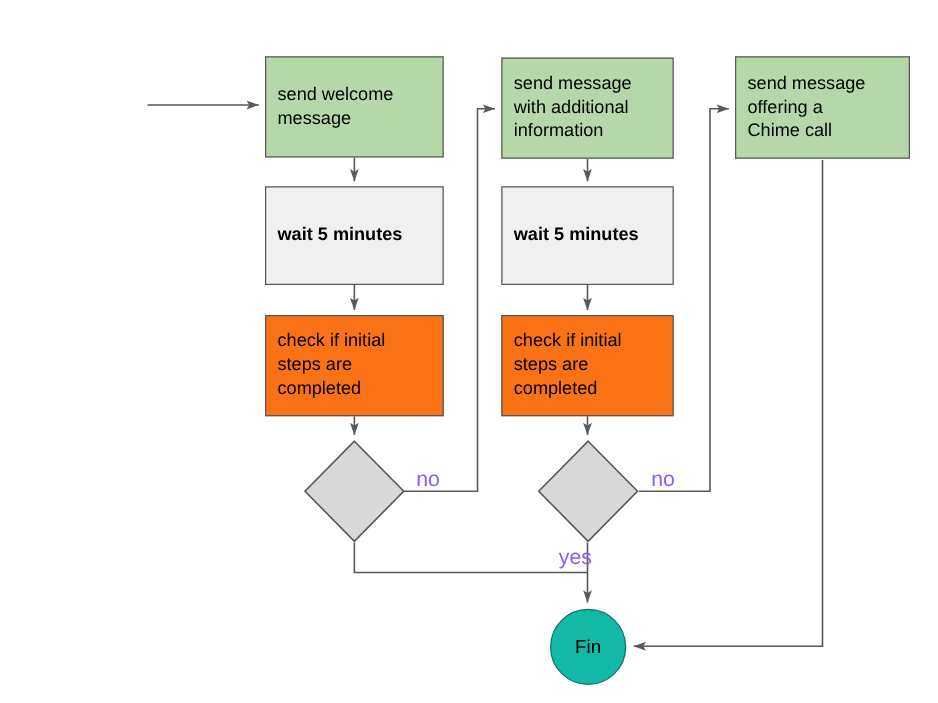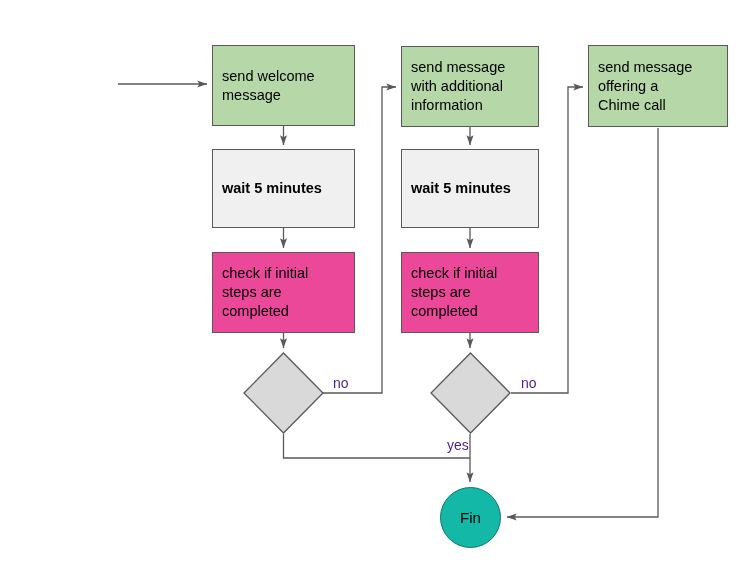--- a/index.html
+++ b/index.html
@@ -33,21 +33,21 @@
     display: flex;
     align-items: center;
     font-size: 14.5px;
     line-height: 19px;
     color: #000000;
     padding: 0 9px;
     white-space: pre-line;
   }
   .node.green { background: #b6d7a8; }
   .node.gray  { background: #f0f0f0; font-weight: bold; }
-  .node.yellow{ background: #ec4899; }
+  .node.yellow{ background: #f97316; }
   .node-text {
     display: block;
     width: 100%;
   }
   .decision {
     position: absolute;
   }
   .terminator {
     position: absolute;
     border-radius: 50%;
@@ -75,23 +75,23 @@
     font-size: 14.5px;
     line-height: 19px;
     color: #000000;
     text-align: left;
     white-space: pre-line;
     pointer-events: none;
   }
   .star-label span { display: block; }
   .edge-label {
     position: absolute;
-    font-size: 14px;
+    font-size: 17px;
     line-height: 17px;
-    color: #4c1d95;
+    color: #8b5cf6;
     background: transparent;
   }
 </style>
 </head>
 <body>
 
 <div id="canvas">
 
   <svg id="edges" viewBox="0 0 750 562">
     <defs>

